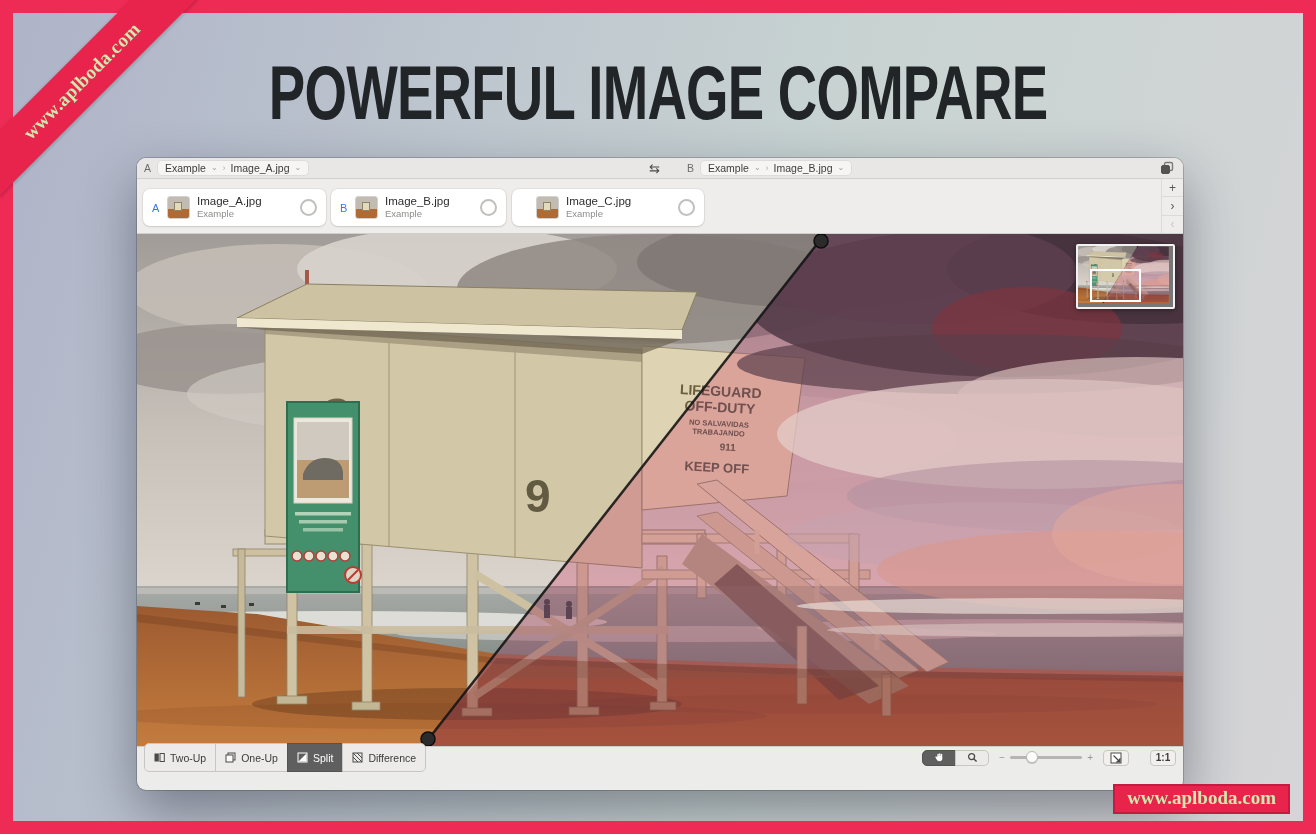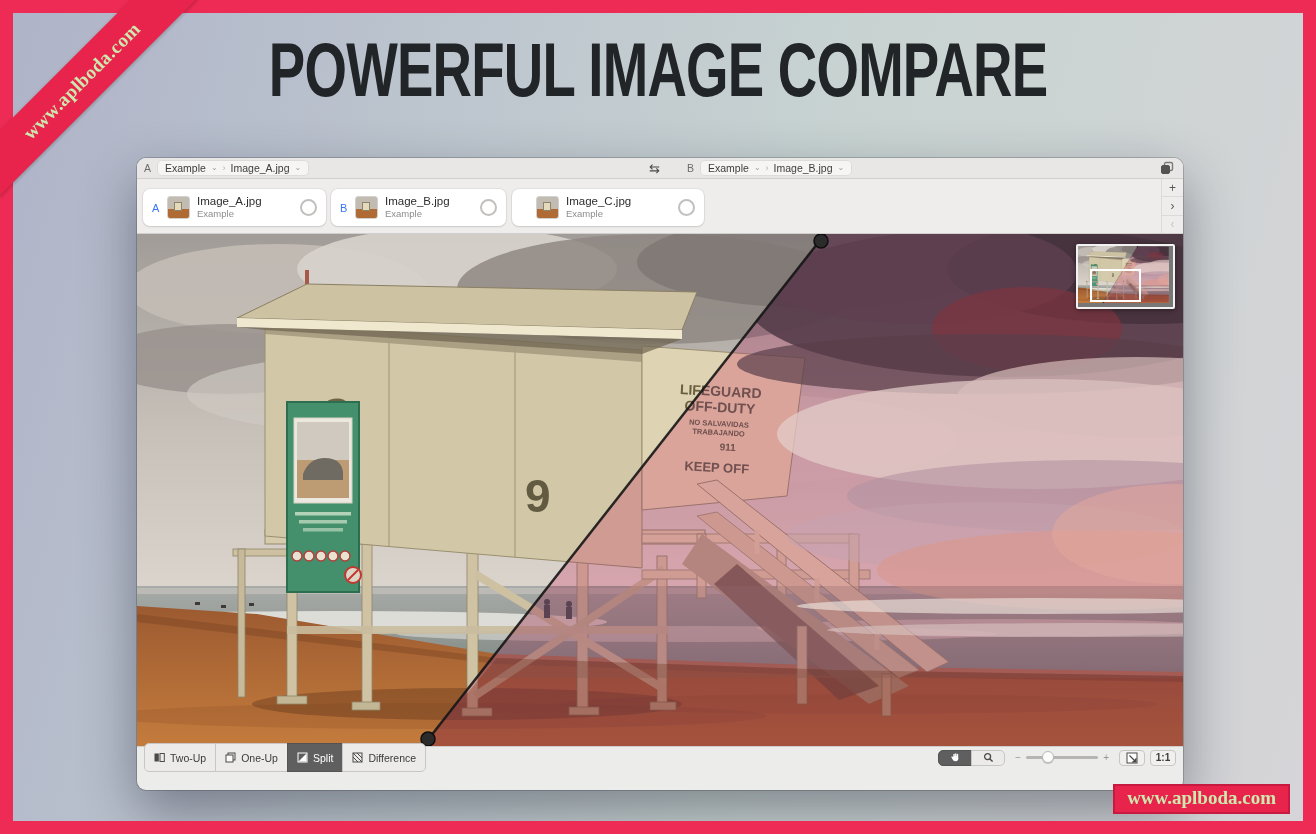--- a/index.html
+++ b/index.html
@@ -15,21 +15,21 @@
     background:#e8244d;transform:rotate(-45deg);
     display:flex;align-items:center;justify-content:center;
     box-shadow:0 1px 4px rgba(0,0,0,.25);
   }
   .ribbon span{color:#cde9ad;font-family:"Liberation Serif",serif;font-weight:bold;font-size:19px;letter-spacing:.5px;}
   .badge{
     position:absolute;right:26px;bottom:20px;z-index:51;background:#e8244d;
     border:2px solid #c81a40;padding:1px 12px 3px;
   }
   .badge span{color:#cde9ad;font-family:"Liberation Serif",serif;font-weight:bold;font-size:19px;}
-  .hero{position:absolute;top:30px;left:0;width:100%;text-align:center;z-index:5;}
+  .hero{position:absolute;top:53px;left:0;width:100%;text-align:center;z-index:5;}
   .hero h1{
     margin:0;display:inline-block;color:#222528;font-weight:900;font-size:70px;
     letter-spacing:-1px;transform:scaleX(.78) scaleY(1.08);white-space:nowrap;
   }
   
   .window{
     position:absolute;left:137px;top:158px;width:1046px;height:632px;z-index:10;
     background:#ececea;border-radius:9px;overflow:hidden;
     box-shadow:0 0 0 1px rgba(0,0,0,.18),0 22px 55px rgba(20,25,40,.42);
   }
@@ -88,21 +88,21 @@
   .toolseg{display:flex;}
   .toolbtn{width:34px;height:16px;display:flex;align-items:center;justify-content:center;background:#edebe9;border:1px solid #c8c6c4;margin-left:-1px;box-sizing:border-box;}
   .toolbtn:first-child{border-radius:5px 0 0 5px;margin-left:0;}
   .toolbtn:last-child{border-radius:0 5px 5px 0;}
   .toolbtn.active{background:#5f5f5f;border-color:#535353;}
   .slider{display:flex;align-items:center;gap:5px;}
   .slider .mark{color:#98(9696);color:#989694;font-size:10px;}
   .track{width:72px;height:3px;background:#b7b5b3;border-radius:2px;position:relative;}
   .knob{position:absolute;left:16px;top:-5px;width:12px;height:12px;border-radius:50%;background:#fdfdfd;border:1px solid #bdbbb9;box-shadow:0 1px 1px rgba(0,0,0,.2);box-sizing:border-box;}
   .smallbtn{height:16px;min-width:26px;padding:0 4px;background:#f2f0ef;border:1px solid #c8c6c4;border-radius:4px;display:flex;align-items:center;justify-content:center;font-size:10px;font-weight:bold;color:#3b3b3b;box-sizing:border-box;}
-  .btngap{display:flex;gap:5px;text-align:center;}
+  .btngap{display:flex;gap:21px;text-align:center;}
 </style>
 </head>
 <body>
 
 <div class="frame"></div>
 
 <div class="ribbon">
   <span>www.aplboda.com</span>
 </div>
 

